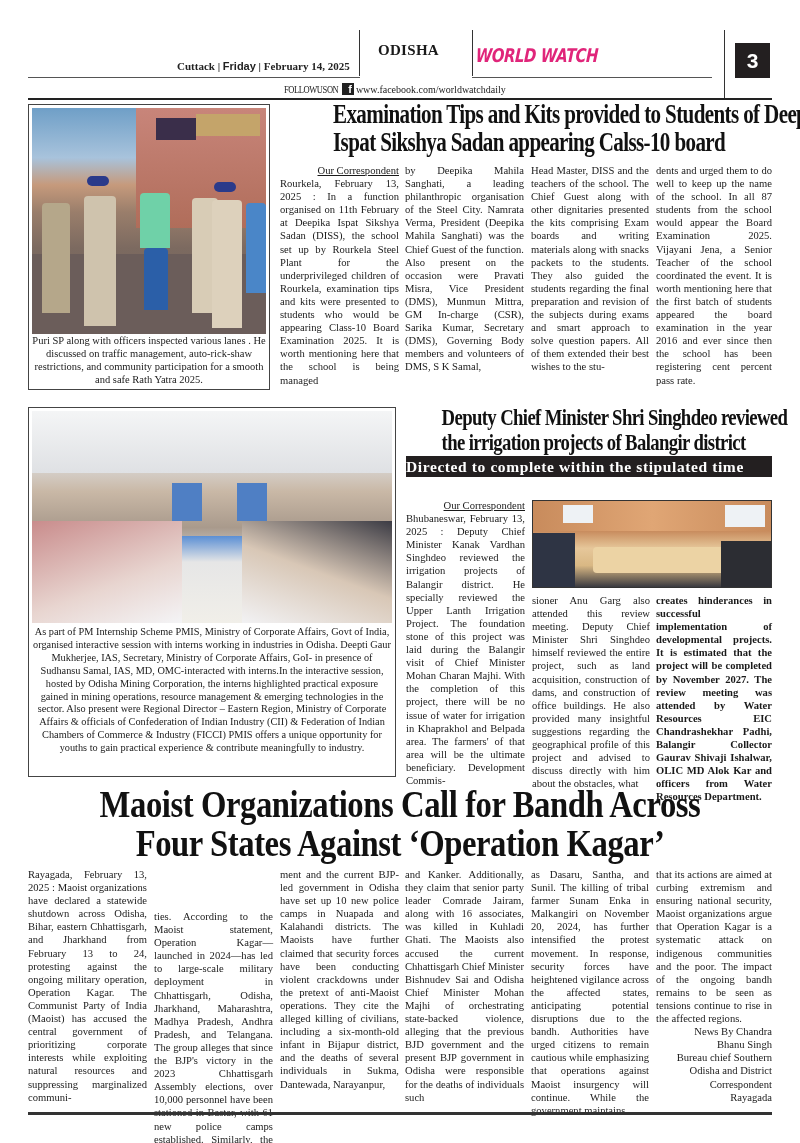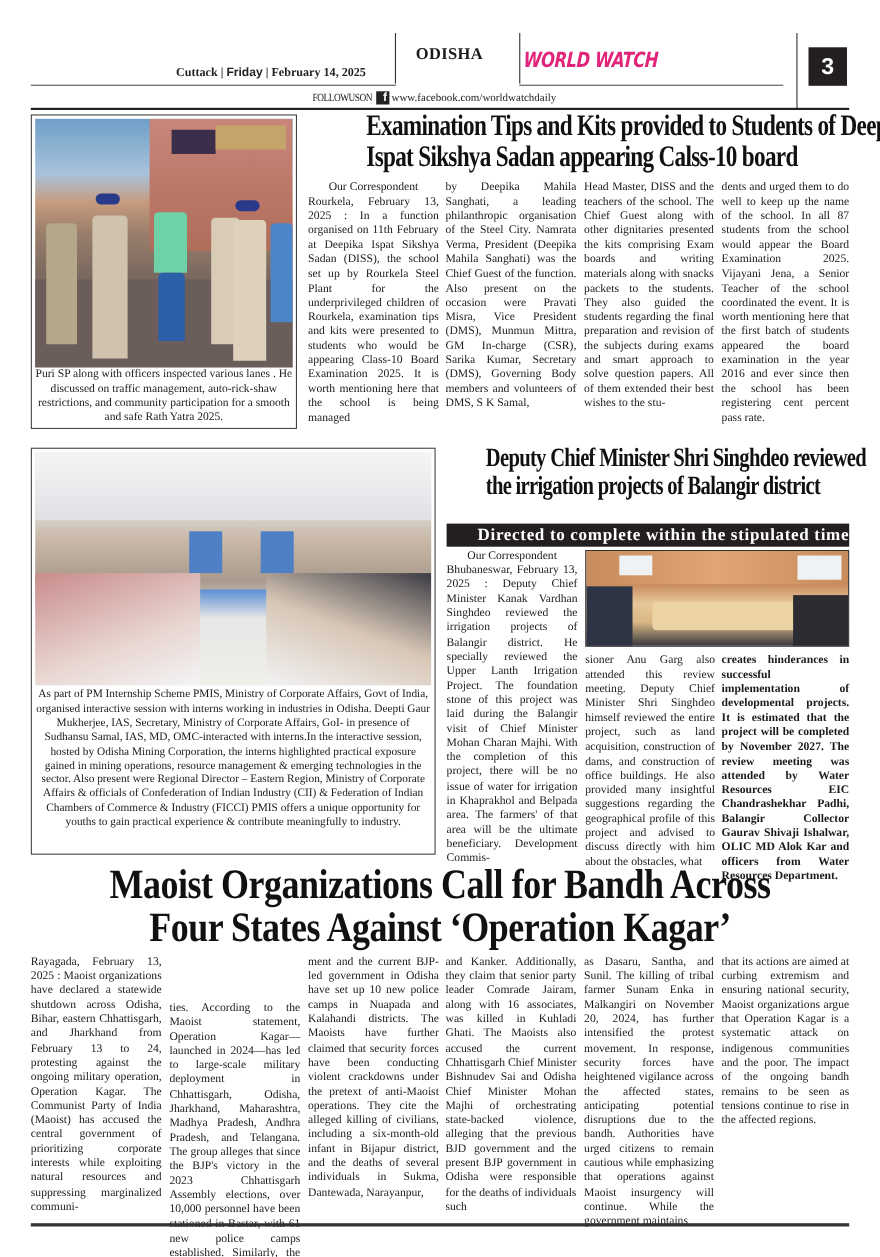--- a/index.html
+++ b/index.html
@@ -1,37 +1,37 @@
 <!DOCTYPE html>
 <html><head>
 <meta charset="utf-8">
 <style>
   * { box-sizing: border-box; margin: 0; padding: 0; }
   html, body { width: 800px; height: 1143px; background: #fff; overflow: hidden; }
   body { position: relative; font-family: "Liberation Serif", serif; color: #1a1a1a; }
 
   
   .masthead { position: absolute; left: 0; top: 0; width: 800px; height: 100px; }
-  .dateline { position: absolute; left: 160px; top: 60px; font-size: 11px; font-weight: bold; color: #222; font-family: "Liberation Serif", serif; }
+  .dateline { position: absolute; left: 177px; top: 60px; font-size: 11px; font-weight: bold; color: #222; font-family: "Liberation Serif", serif; }
   .dateline .day { font-family: "Liberation Sans", sans-serif; font-weight: bold; }
   .vrule { position: absolute; width: 1px; background: #333; }
   .hrule { position: absolute; height: 1px; background: #555; }
   .section-name { position: absolute; left: 378px; top: 42px; font-size: 15px; font-weight: bold; letter-spacing: 0.3px; }
   .logo { position: absolute; left: 476px; top: 44px; font-family: "DejaVu Sans", sans-serif; font-weight: bold; font-size: 19px; color: #e0257a; letter-spacing: -0.5px; transform: scaleX(0.78) skewX(-4deg); transform-origin: left center; font-style: italic; }
   .page-num { position: absolute; left: 735px; top: 43px; width: 35px; height: 35px; background: #231f20; color: #fff; font-family: "Liberation Sans", sans-serif; font-weight: bold; font-size: 21px; text-align: center; line-height: 35px; }
   .follow { position: absolute; left: 284px; top: 83px; font-size: 10px; color: #222; display: flex; align-items: center; gap: 2px; }
   .follow .fb { display: inline-block; width: 12px; height: 12px; background: #222; color: #fff; font-family: "Liberation Sans", sans-serif; font-weight: bold; font-size: 11px; line-height: 13px; text-align: right; padding-right: 2px; }
   .follow .lbl { letter-spacing: -0.5px; transform: scaleX(0.85); display: inline-block; transform-origin: left center; margin-right: -8px; }
 
   
   .headline { position: absolute; font-family: "Liberation Serif", serif; font-weight: bold; color: #111; text-align: center; line-height: 1.05; letter-spacing: -0.8px; }
   .cond { transform: scaleX(0.78); transform-origin: center top; white-space: nowrap; }
   .col { position: absolute; font-size: 10.6px; line-height: 13.1px; text-align: justify; hyphens: manual; color: #1a1a1a; }
   .col p { margin: 0; }
-  .byline { display: block; text-align: center; }
+  .byline { text-decoration: underline; display: block; text-align: right; }
   .photo { position: absolute; overflow: hidden; }
   .caption-box { position: absolute; border: 1px solid #444; background: #fff; }
   .caption { font-size: 10.5px; line-height: 13px; text-align: center; color: #1a1a1a; }
 
   
   .puri-box { left: 28px; top: 104px; width: 242px; height: 286px; }
   .puri-photo { left: 32px; top: 108px; width: 234px; height: 226px;
     background:
       linear-gradient(180deg, #6f9fc7 0%, #a8c3dc 22%, #c69a7c 34%, #9a7e6b 46%, #7c6a60 62%, #6a5e58 100%); }
   .puri-photo .bldg { position: absolute; right: 0; top: 0; width: 130px; height: 120px; background: linear-gradient(180deg,#c8857a,#b06d5a); }
@@ -44,21 +44,21 @@
   .s1-head { left: 278px; top: 100px; width: 500px; font-size: 27px; }
 
   
   .pmis-box { left: 28px; top: 407px; width: 368px; height: 370px; }
   .pmis-photo { left: 32px; top: 411px; width: 360px; height: 212px;
     background: linear-gradient(180deg, #e9ecef 0%, #dfe2e6 20%, #c9b8a6 38%, #a99a8c 55%, #d4d9de 70%, #e8e9eb 100%); }
   .pmis-cap { left: 32px; top: 626px; width: 360px; font-size: 10.3px; line-height: 12.9px; }
 
   
   .s3-head { left: 400px; top: 405px; width: 378px; font-size: 24px; }
-  .deck { position: absolute; left: 406px; top: 476px; width: 366px; height: 21px; background: #231f20; color: #fff; font-weight: bold; font-size: 15.5px; text-align: right; line-height: 21px; letter-spacing: 0.6px; white-space: nowrap; }
+  .deck { position: absolute; left: 406px; top: 456px; width: 366px; height: 21px; background: #231f20; color: #fff; font-weight: bold; font-size: 15.5px; text-align: left; line-height: 21px; letter-spacing: 0.6px; white-space: nowrap; }
   .cm-photo { left: 532px; top: 500px; width: 240px; height: 88px; border: 1px solid #333;
     background: linear-gradient(180deg, #d49a6a 0%, #c88c5e 35%, #e6c79a 55%, #d9b884 75%, #3a3a40 100%); }
 
   
   .main-head { left: 0; top: 785px; width: 800px; font-size: 38px; letter-spacing: -0.5px; line-height: 1.02; }
   .bottom-rule { position: absolute; left: 28px; top: 1112px; width: 744px; height: 3px; background: #333; }
   .sign-off { text-align: right; }
 </style>
 </head>
 <body>
@@ -172,14 +172,22 @@
   <p>ment and the current BJP-led government in Odisha have set up 10 new police camps in Nuapada and Kalahandi districts. The Maoists have further claimed that security forces have been conducting violent crackdowns under the pretext of anti-Maoist operations. They cite the alleged killing of civilians, including a six-month-old infant in Bijapur district, and the deaths of several individuals in Sukma, Dantewada, Narayanpur,</p>
 </div>
 <div class="col" style="left:405px;top:868px;width:119px;">
   <p>and Kanker. Additionally, they claim that senior party leader Comrade Jairam, along with 16 associates, was killed in Kuhladi Ghati. The Maoists also accused the current Chhattisgarh Chief Minister Bishnudev Sai and Odisha Chief Minister Mohan Majhi of orchestrating state-backed violence, alleging that the previous BJD government and the present BJP government in Odisha were responsible for the deaths of individuals such</p>
 </div>
 <div class="col" style="left:531px;top:868px;width:118px;">
   <p>as Dasaru, Santha, and Sunil. The killing of tribal farmer Sunam Enka in Malkangiri on November 20, 2024, has further intensified the protest movement. In response, security forces have heightened vigilance across the affected states, anticipating potential disruptions due to the bandh. Authorities have urged citizens to remain cautious while emphasizing that operations against Maoist insurgency will continue. While the government maintains</p>
 </div>
 <div class="col" style="left:656px;top:868px;width:116px;">
   <p>that its actions are aimed at curbing extremism and ensuring national security, Maoist organizations argue that Operation Kagar is a systematic attack on indigenous communities and the poor. The impact of the ongoing bandh remains to be seen as tensions continue to rise in the affected regions.</p>
+  <div class="sign-off">
+    <div>News By Chandra</div>
+    <div>Bhanu Singh</div>
+    <div>Bureau chief Southern</div>
+    <div>Odisha and District</div>
+    <div>Correspondent</div>
+    <div>Rayagada</div>
+  </div>
 </div>
 <div class="bottom-rule"></div>
 
 </body></html>

